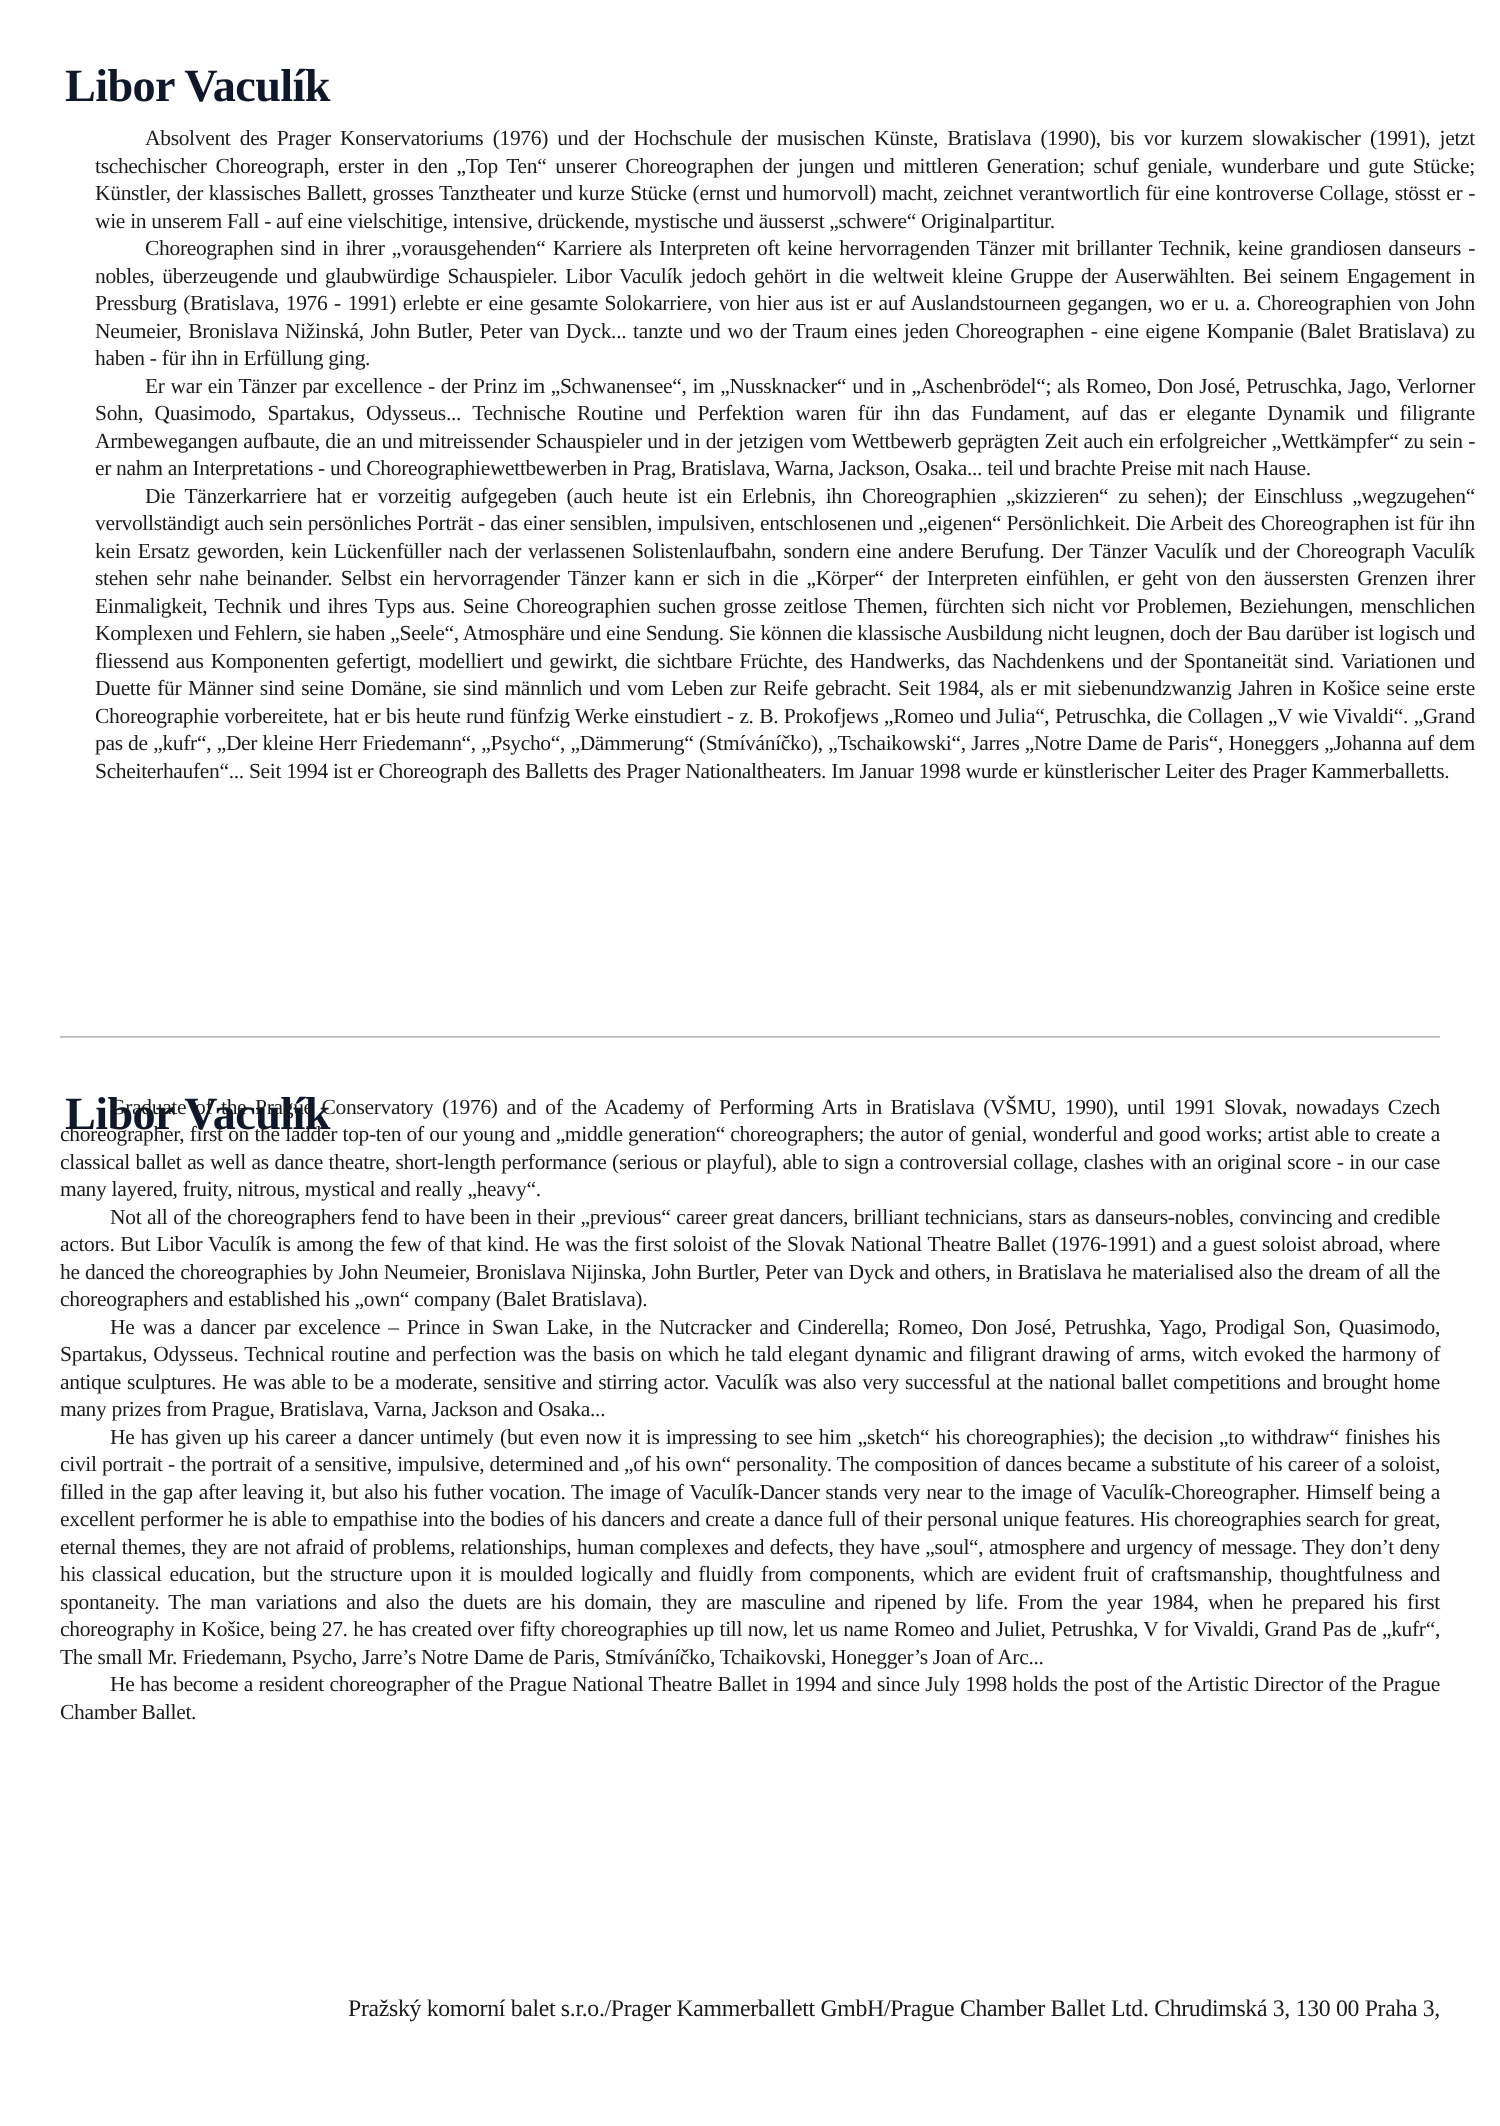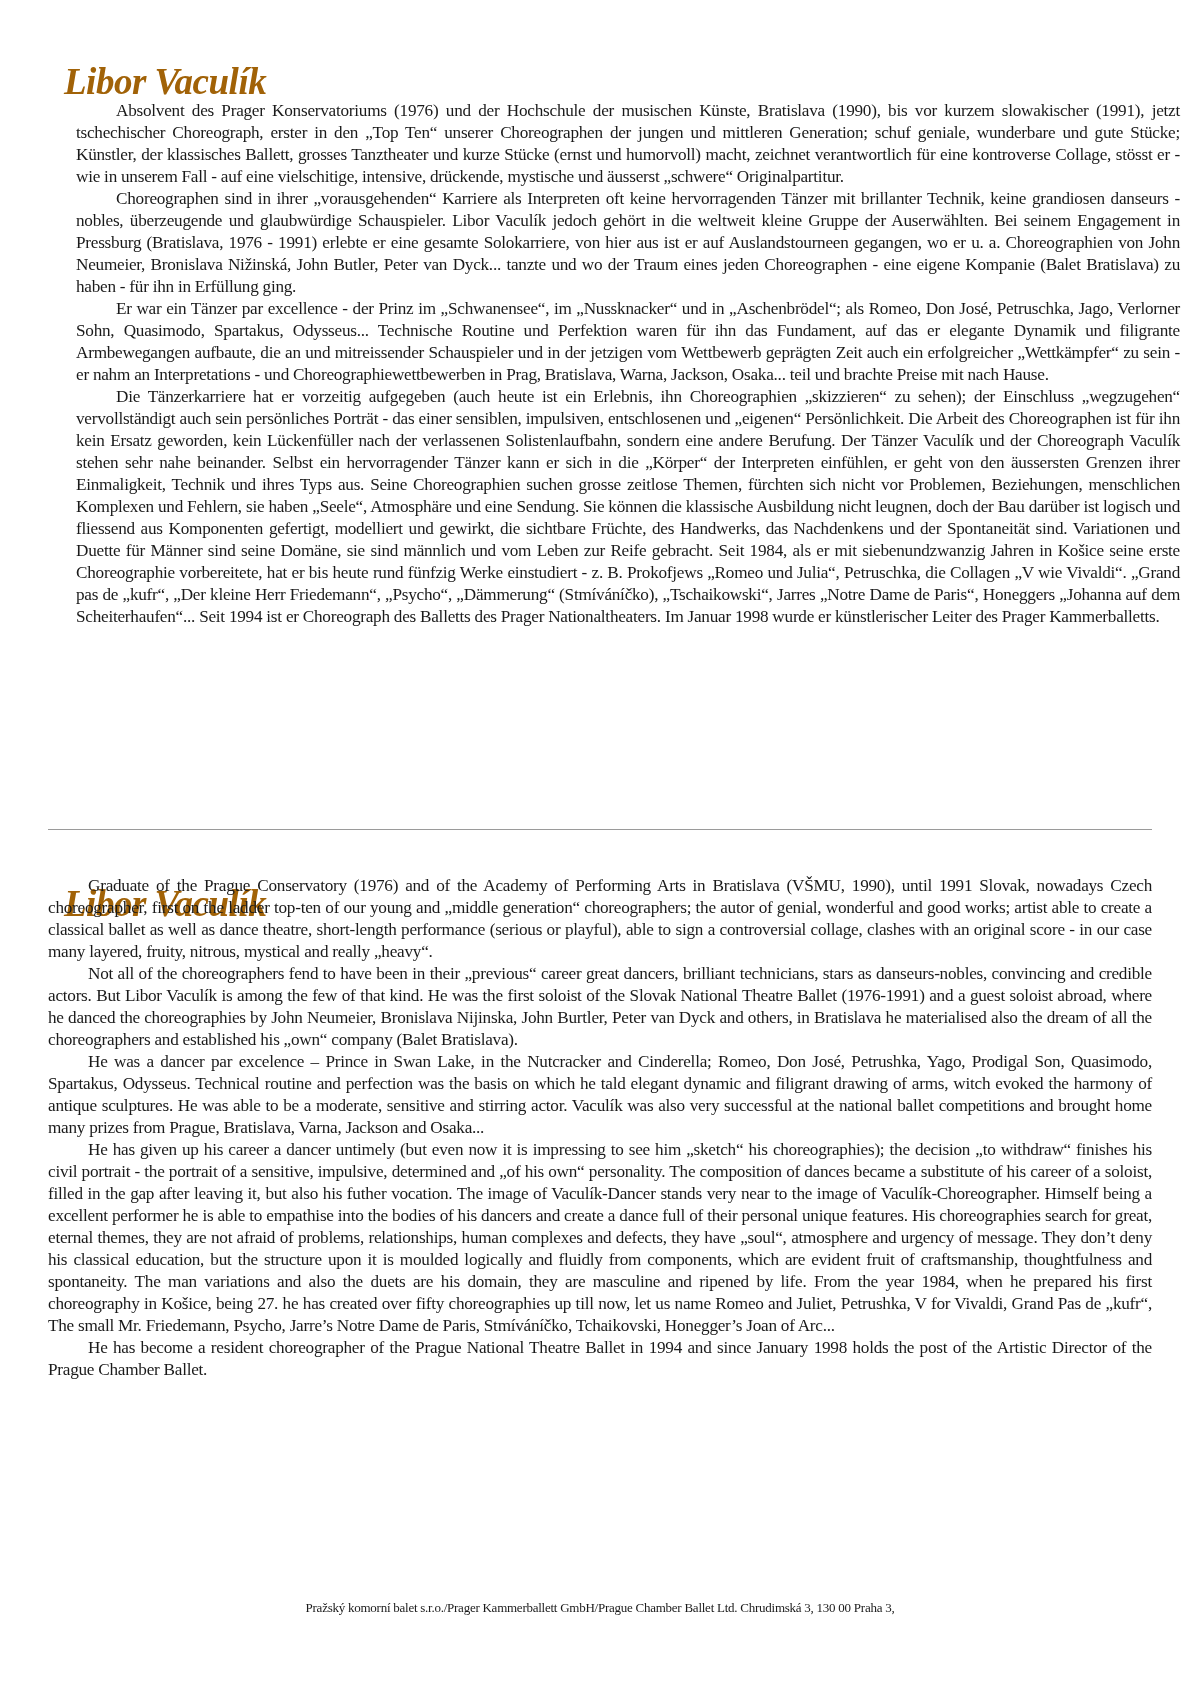--- a/index.html
+++ b/index.html
@@ -7,23 +7,22 @@
     width: 1200px; height: 1701px; position: relative; overflow: hidden;
     font-family: "Liberation Serif", "DejaVu Serif", serif;
     color: #1a1a1a;
   }
   .page { position: absolute; left: 48px; top: 0; width: 1104px; }
   .title {
     font-family: "Liberation Serif", serif;
     font-weight: bold;
     font-size: 37px;
     letter-spacing: -0.5px;
-    margin: 16px;
-    color: #a16207;
-    font-style: italic;
+    margin: 4px;
+    color: #0f172a;
   }
   #title-de { position: absolute; top: 44px; left: 0; }
   #title-en { position: absolute; top: 866px; left: 0; }
   .section { position: absolute; left: 0; width: 1104px; }
   #section-de { top: 100px; margin-left: 28px; }
   #section-en { top: 875px; }
   .para {
     margin: 0;
     font-size: 17.2px;
     line-height: 22px;
@@ -32,21 +31,21 @@
     hyphens: none;
     letter-spacing: -0.25px;
     word-spacing: 0px;
   }
   .divider {
     position: absolute; top: 829px; left: 0; width: 1104px; height: 0;
     border-top: 1.5px solid #9a9a9a;
   }
   .footer {
     position: absolute; top: 1596px; left: 0; width: 1104px;
-    text-align: center; font-size: 13px; line-height: 24px;
+    text-align: right; font-size: 19px; line-height: 24px;
     letter-spacing: -0.25px;
   }
 </style>
 </head>
 <body>
 
 <div class="page">
 
   <h1 class="title" id="title-de">Libor Vaculík</h1>
 
@@ -59,20 +58,20 @@
 
   <div class="divider"></div>
 
   <h1 class="title" id="title-en">Libor Vaculík</h1>
 
   <div class="section" id="section-en">
     <p class="para">Graduate of the Prague Conservatory (1976) and of the Academy of Performing Arts in Bratislava (VŠMU, 1990), until 1991 Slovak, nowadays Czech choreographer, first on the ladder top-ten of our young and „middle generation“ choreographers; the autor of genial, wonderful and good works; artist able to create a classical ballet as well as dance theatre, short-length performance (serious or playful), able to sign a controversial collage, clashes with an original score - in our case many layered, fruity, nitrous, mystical and really „heavy“.</p>
     <p class="para">Not all of the choreographers fend to have been in their „previous“ career great dancers, brilliant technicians, stars as danseurs-nobles, convincing and credible actors. But Libor Vaculík is among the few of that kind. He was the first soloist of the Slovak National Theatre Ballet (1976-1991) and a guest soloist abroad, where he danced the choreographies by John Neumeier, Bronislava Nijinska, John Burtler, Peter van Dyck and others, in Bratislava he materialised also the dream of all the choreographers and established his „own“ company (Balet Bratislava).</p>
     <p class="para">He was a dancer par excelence – Prince in Swan Lake, in the Nutcracker and Cinderella; Romeo, Don José, Petrushka, Yago, Prodigal Son, Quasimodo, Spartakus, Odysseus. Technical routine and perfection was the basis on which he tald elegant dynamic and filigrant drawing of arms, witch evoked the harmony of antique sculptures. He was able to be a moderate, sensitive and stirring actor. Vaculík was also very successful at the national ballet competitions and brought home many prizes from Prague, Bratislava, Varna, Jackson and Osaka...</p>
     <p class="para">He has given up his career a dancer untimely (but even now it is impressing to see him „sketch“ his choreographies); the decision „to withdraw“ finishes his civil portrait - the portrait of a sensitive, impulsive, determined and „of his own“ personality. The composition of dances became a substitute of his career of a soloist, filled in the gap after leaving it, but also his futher vocation. The image of Vaculík-Dancer stands very near to the image of Vaculík-Choreographer. Himself being a excellent performer he is able to empathise into the bodies of his dancers and create a dance full of their personal unique features. His choreographies search for great, eternal themes, they are not afraid of problems, relationships, human complexes and defects, they have „soul“, atmosphere and urgency of message. They don’t deny his classical education, but the structure upon it is moulded logically and fluidly from components, which are evident fruit of craftsmanship, thoughtfulness and spontaneity. The man variations and also the duets are his domain, they are masculine and ripened by life. From the year 1984, when he prepared his first choreography in Košice, being 27. he has created over fifty choreographies up till now, let us name Romeo and Juliet, Petrushka, V for Vivaldi, Grand Pas de „kufr“, The small Mr. Friedemann, Psycho, Jarre’s Notre Dame de Paris, Stmíváníčko, Tchaikovski, Honegger’s Joan of Arc...</p>
-    <p class="para">He has become a resident choreographer of the Prague National Theatre Ballet in 1994 and since January 1998 holds the post of the Artistic Director of the Prague Chamber Ballet.</p>
+    <p class="para">He has become a resident choreographer of the Prague National Theatre Ballet in 1994 and since July 1998 holds the post of the Artistic Director of the Prague Chamber Ballet.</p>
   </div>
 
   <div class="footer">
     <div>Pražský komorní balet s.r.o./Prager Kammerballett GmbH/Prague Chamber Ballet Ltd. Chrudimská 3, 130 00 Praha 3,</div>
   </div>
 
 </div>
 
 </body></html>

